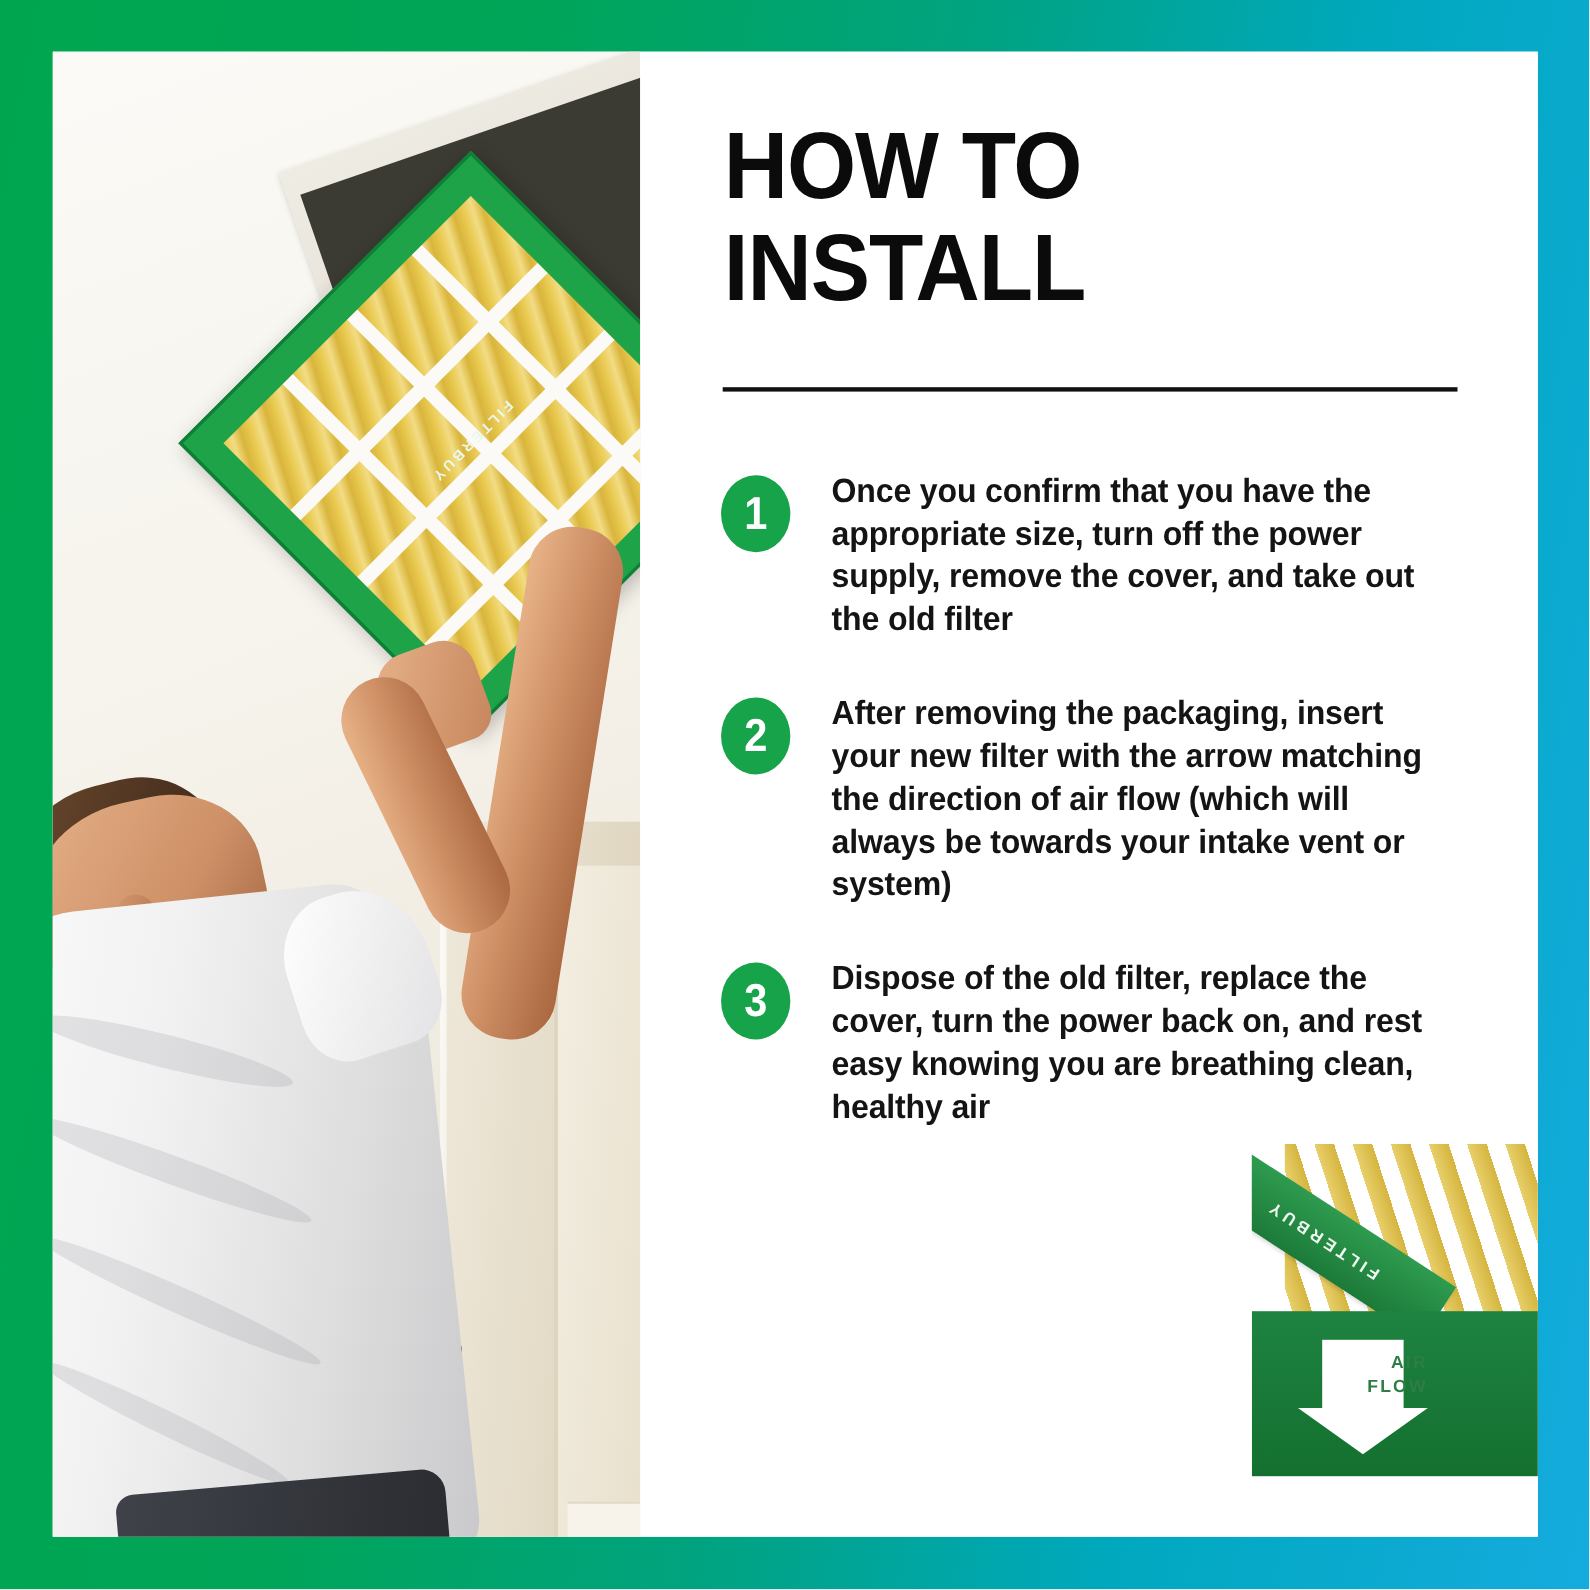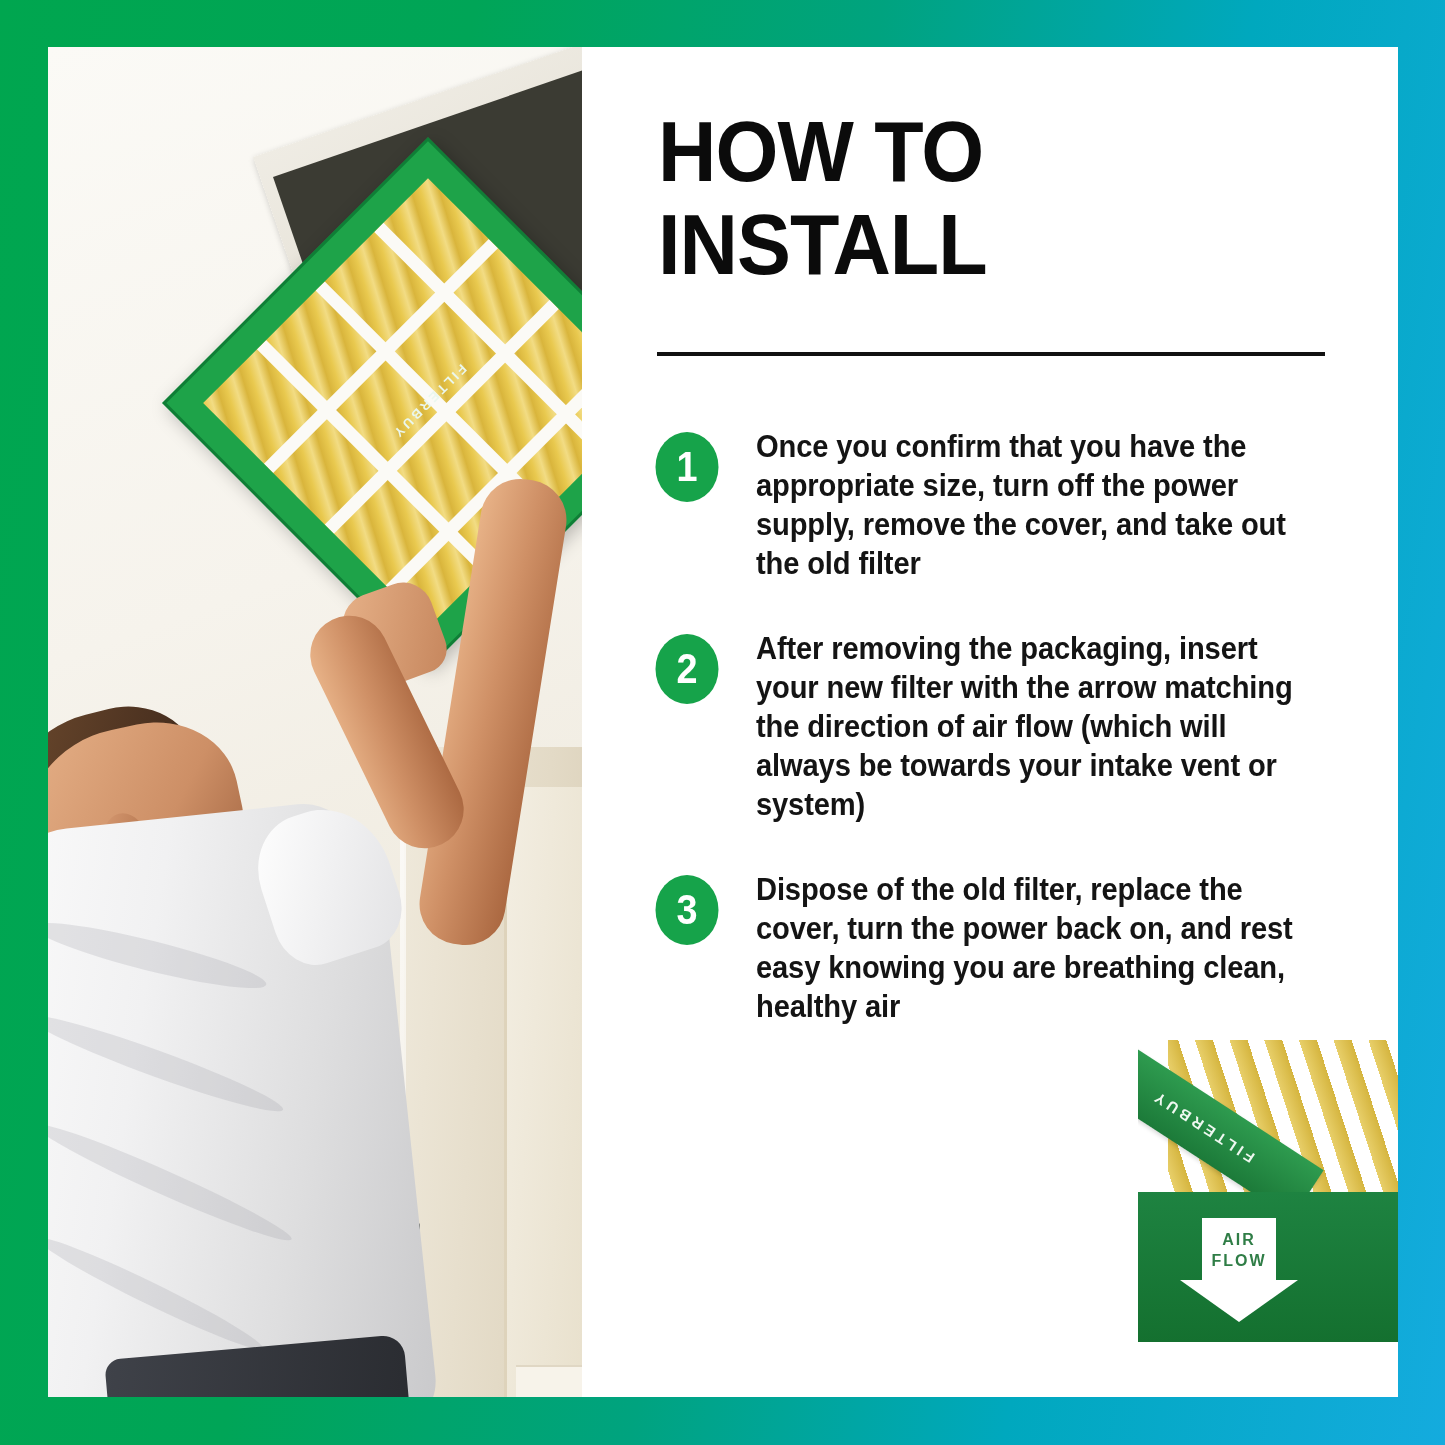--- a/index.html
+++ b/index.html
@@ -296,21 +296,21 @@
   .airflow .head2 {
     position: absolute; left: 0; top: 62px;
     width: 0; height: 0;
     border-left: 59px solid transparent;
     border-right: 59px solid transparent;
     border-top: 42px solid #ffffff;
   }
   .airflow .lbl {
     position: absolute;
     left: 0; top: 11px; width: 118px;
-    text-align: center;
+    text-align: right;
     color: #2F7D46;
     font-size: 16px;
     font-weight: bold;
     letter-spacing: 2px;
     line-height: 21px;
     font-family: "Liberation Sans", sans-serif;
     white-space: pre-line;
   }
 </style>
 </head>

